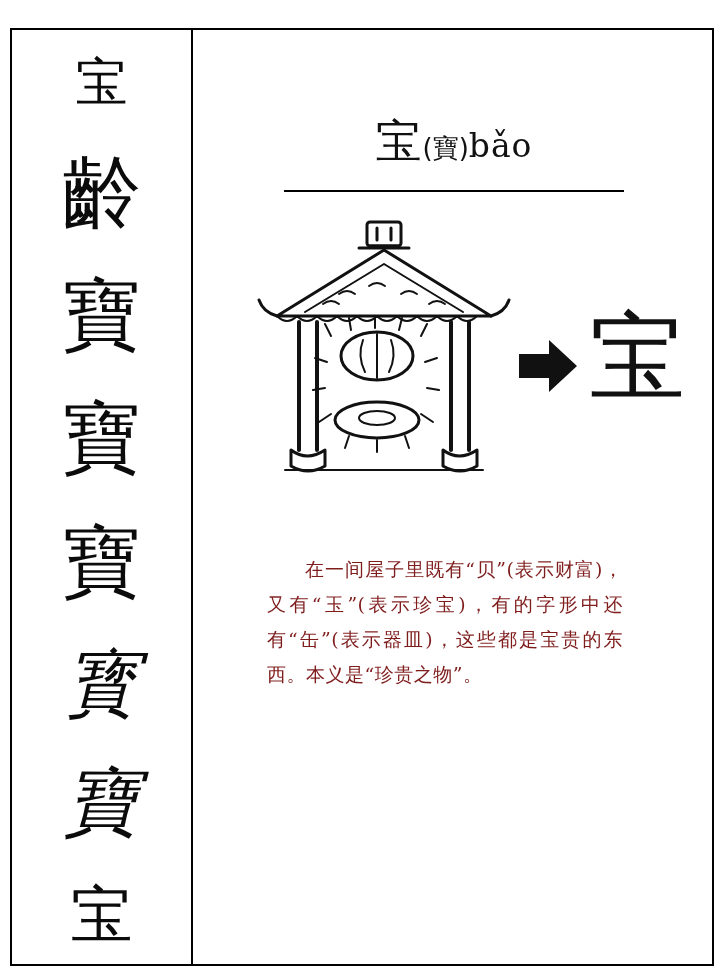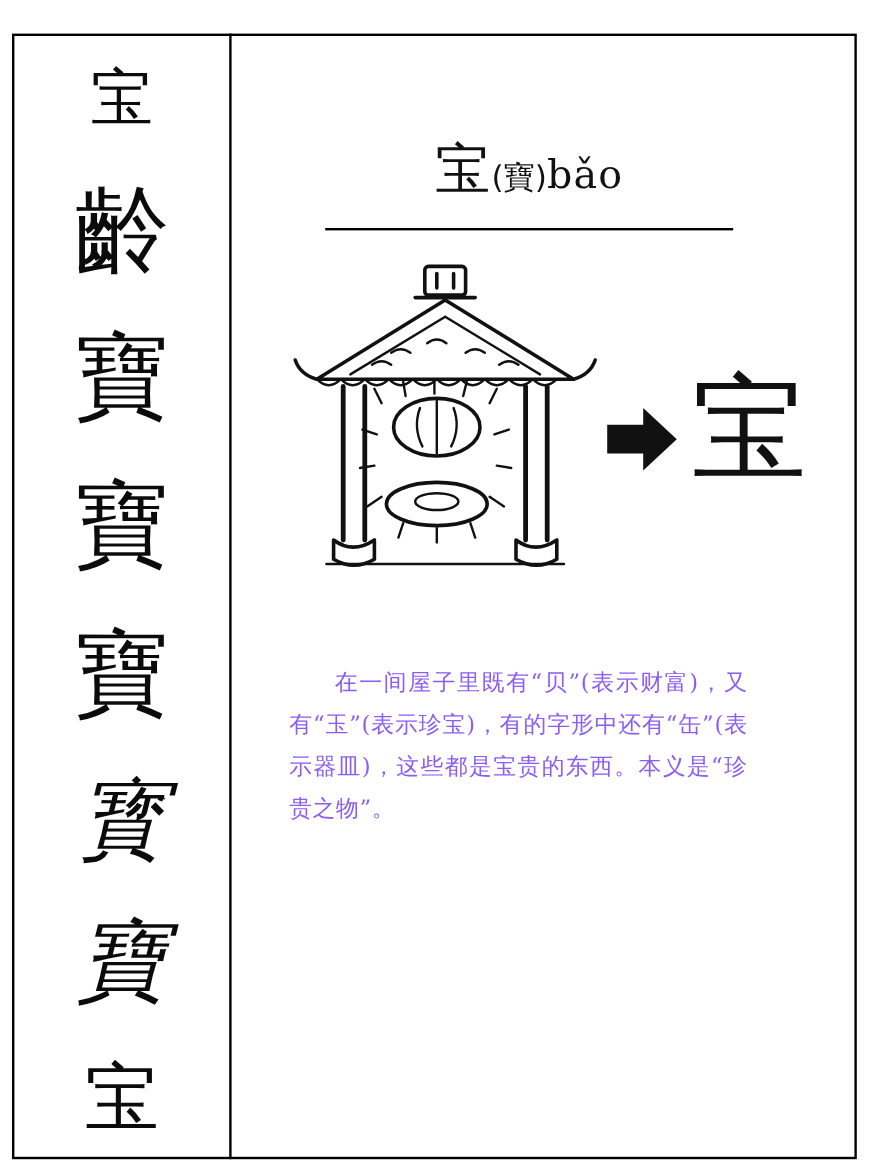--- a/index.html
+++ b/index.html
@@ -74,20 +74,21 @@
   .glyph.g7 { font-size: 62px; }
 
   
   .card {
     position: absolute;
     left: 193px;
     top: 30px;
     width: 496px;
     height: 934px;
     box-sizing: border-box;
+    padding-left: 26px;
   }
 
   .headword {
     margin-top: 88px;
     text-align: center;
     line-height: 1;
     white-space: nowrap;
   }
   .headword .simp {
     font-size: 46px;
@@ -121,21 +122,21 @@
   }
 
   
   .explanation {
     margin: 10px 66px 0 48px;
     font-family: "DejaVu Serif", serif;
     font-size: 19px;
     line-height: 1.85;
     text-indent: 38px;
     text-align: justify;
-    color: #8b5cf6;
+    color: #7f1d1d;
     letter-spacing: 0.5px;
   }
 </style>
 </head>
 <body>
 
 <div class="page">
 
   <div class="frame"></div>
   <div class="divider"></div>

